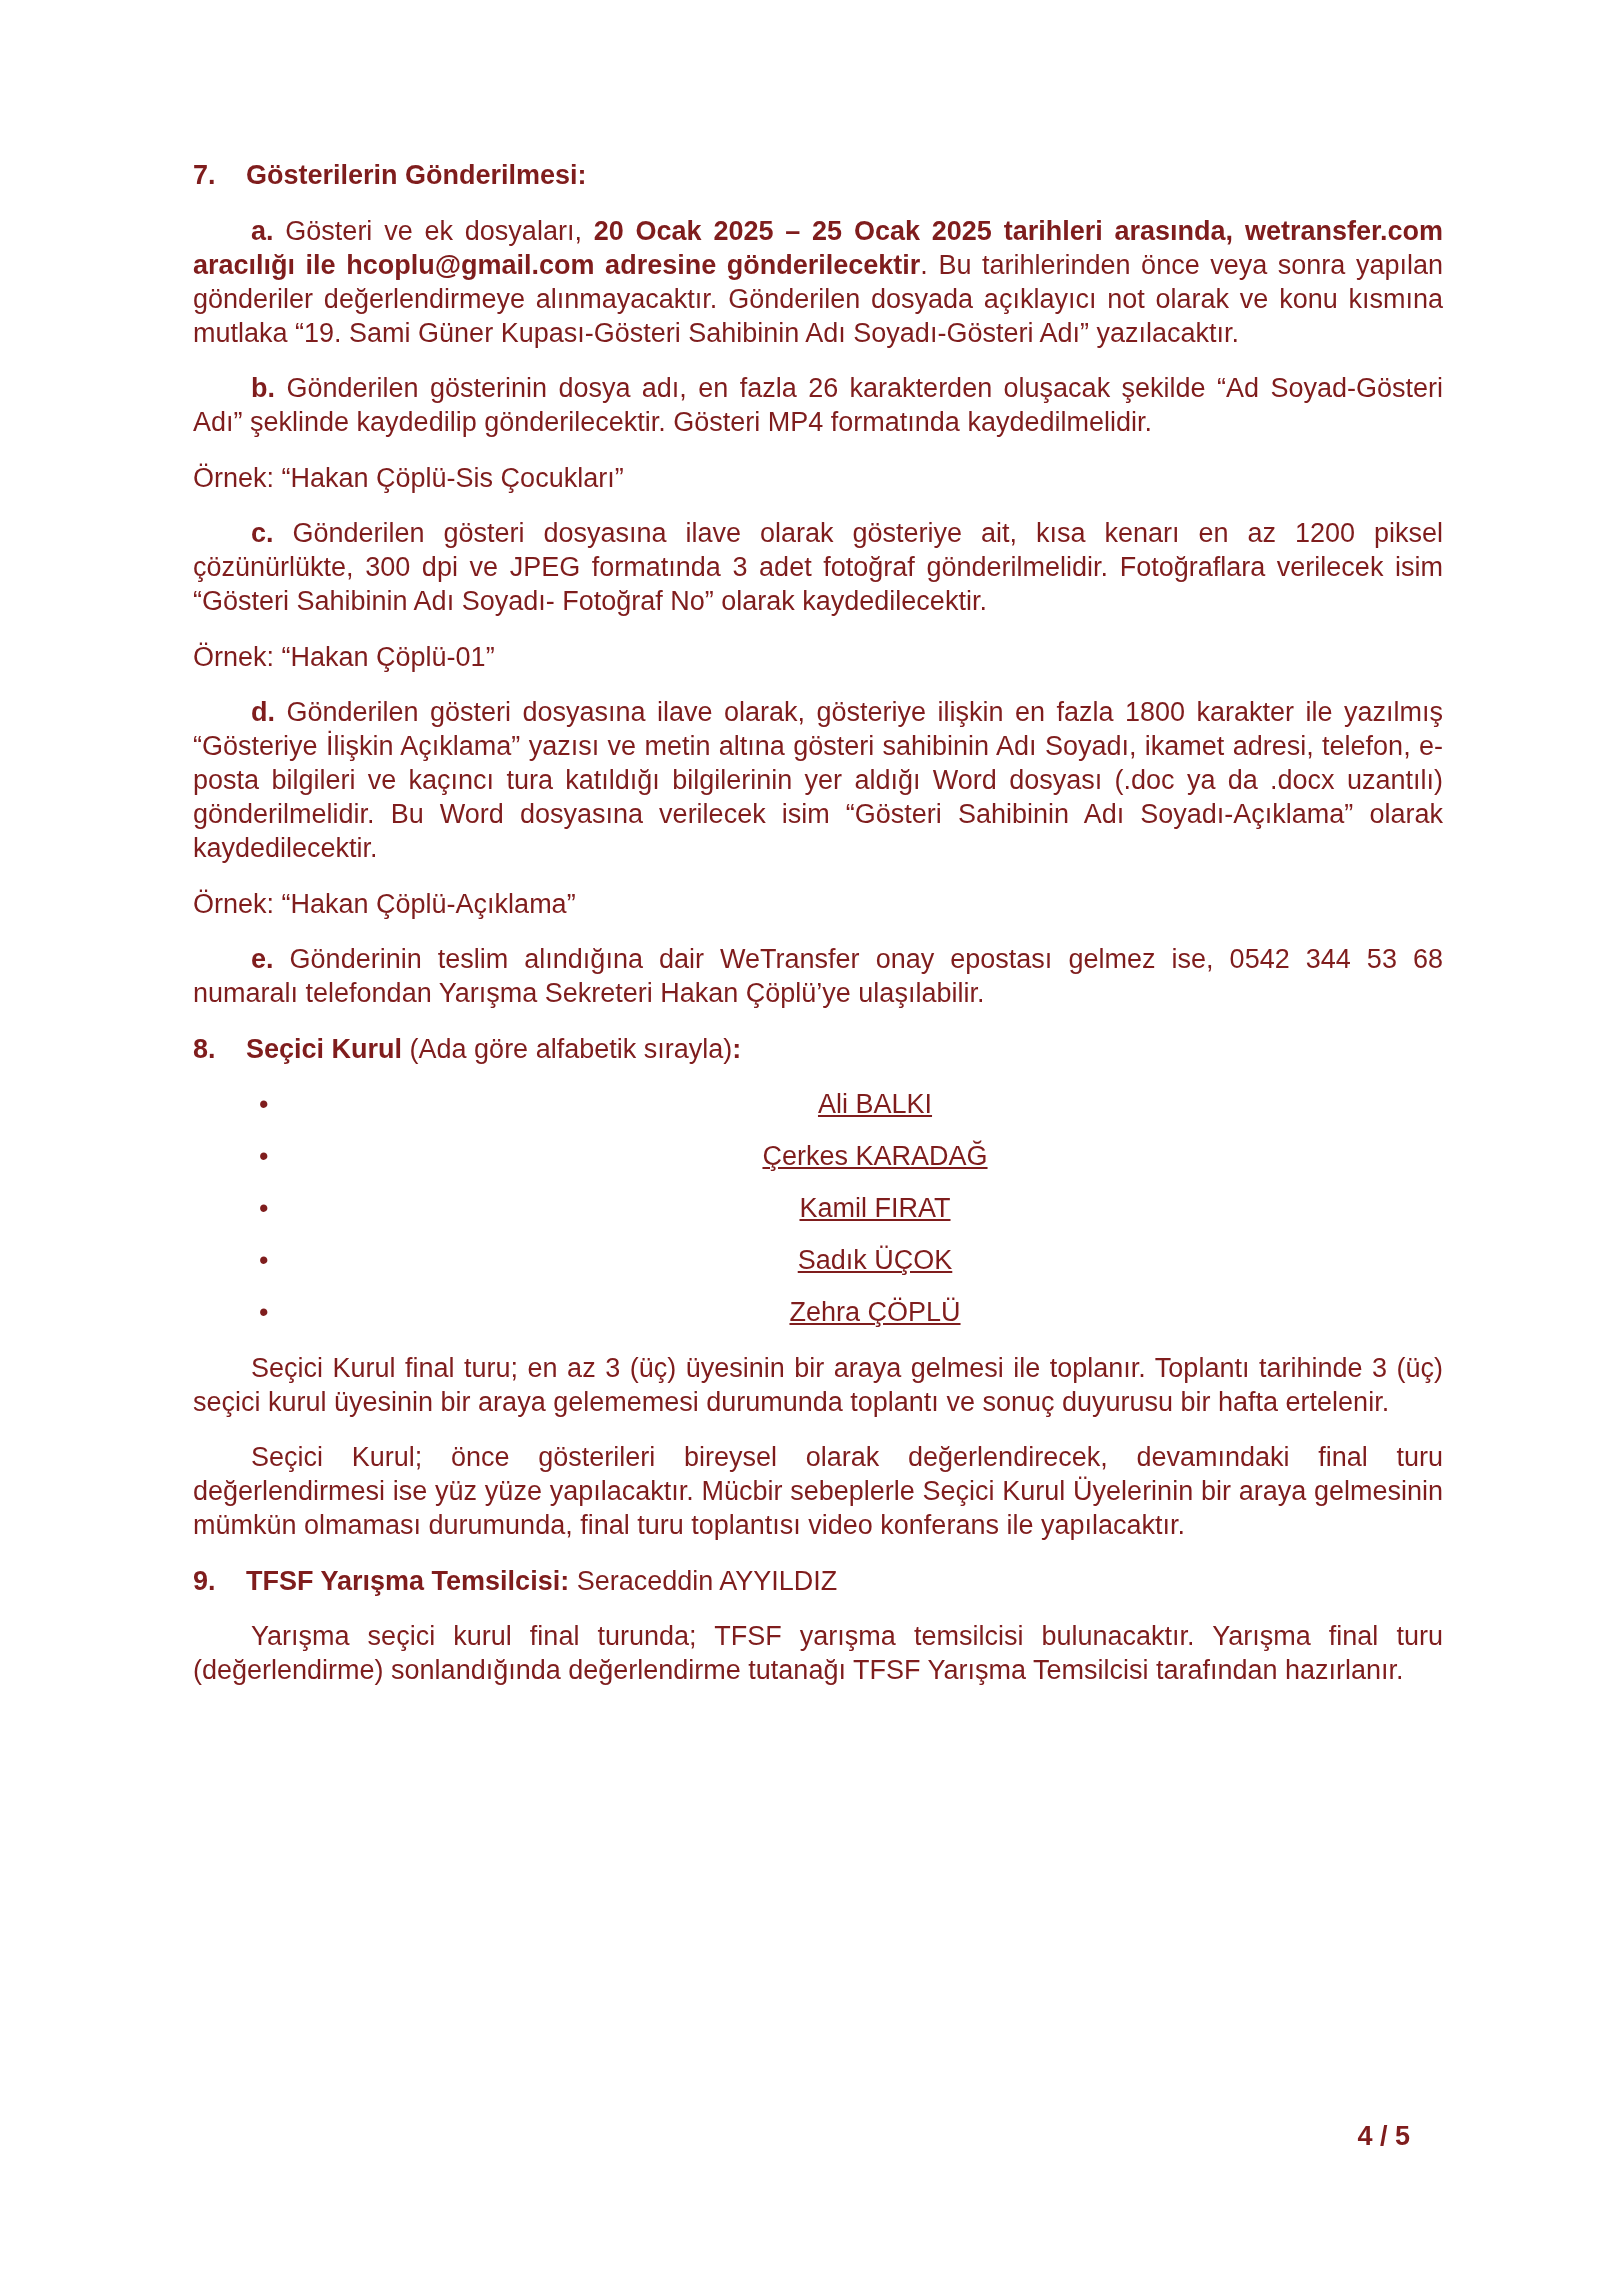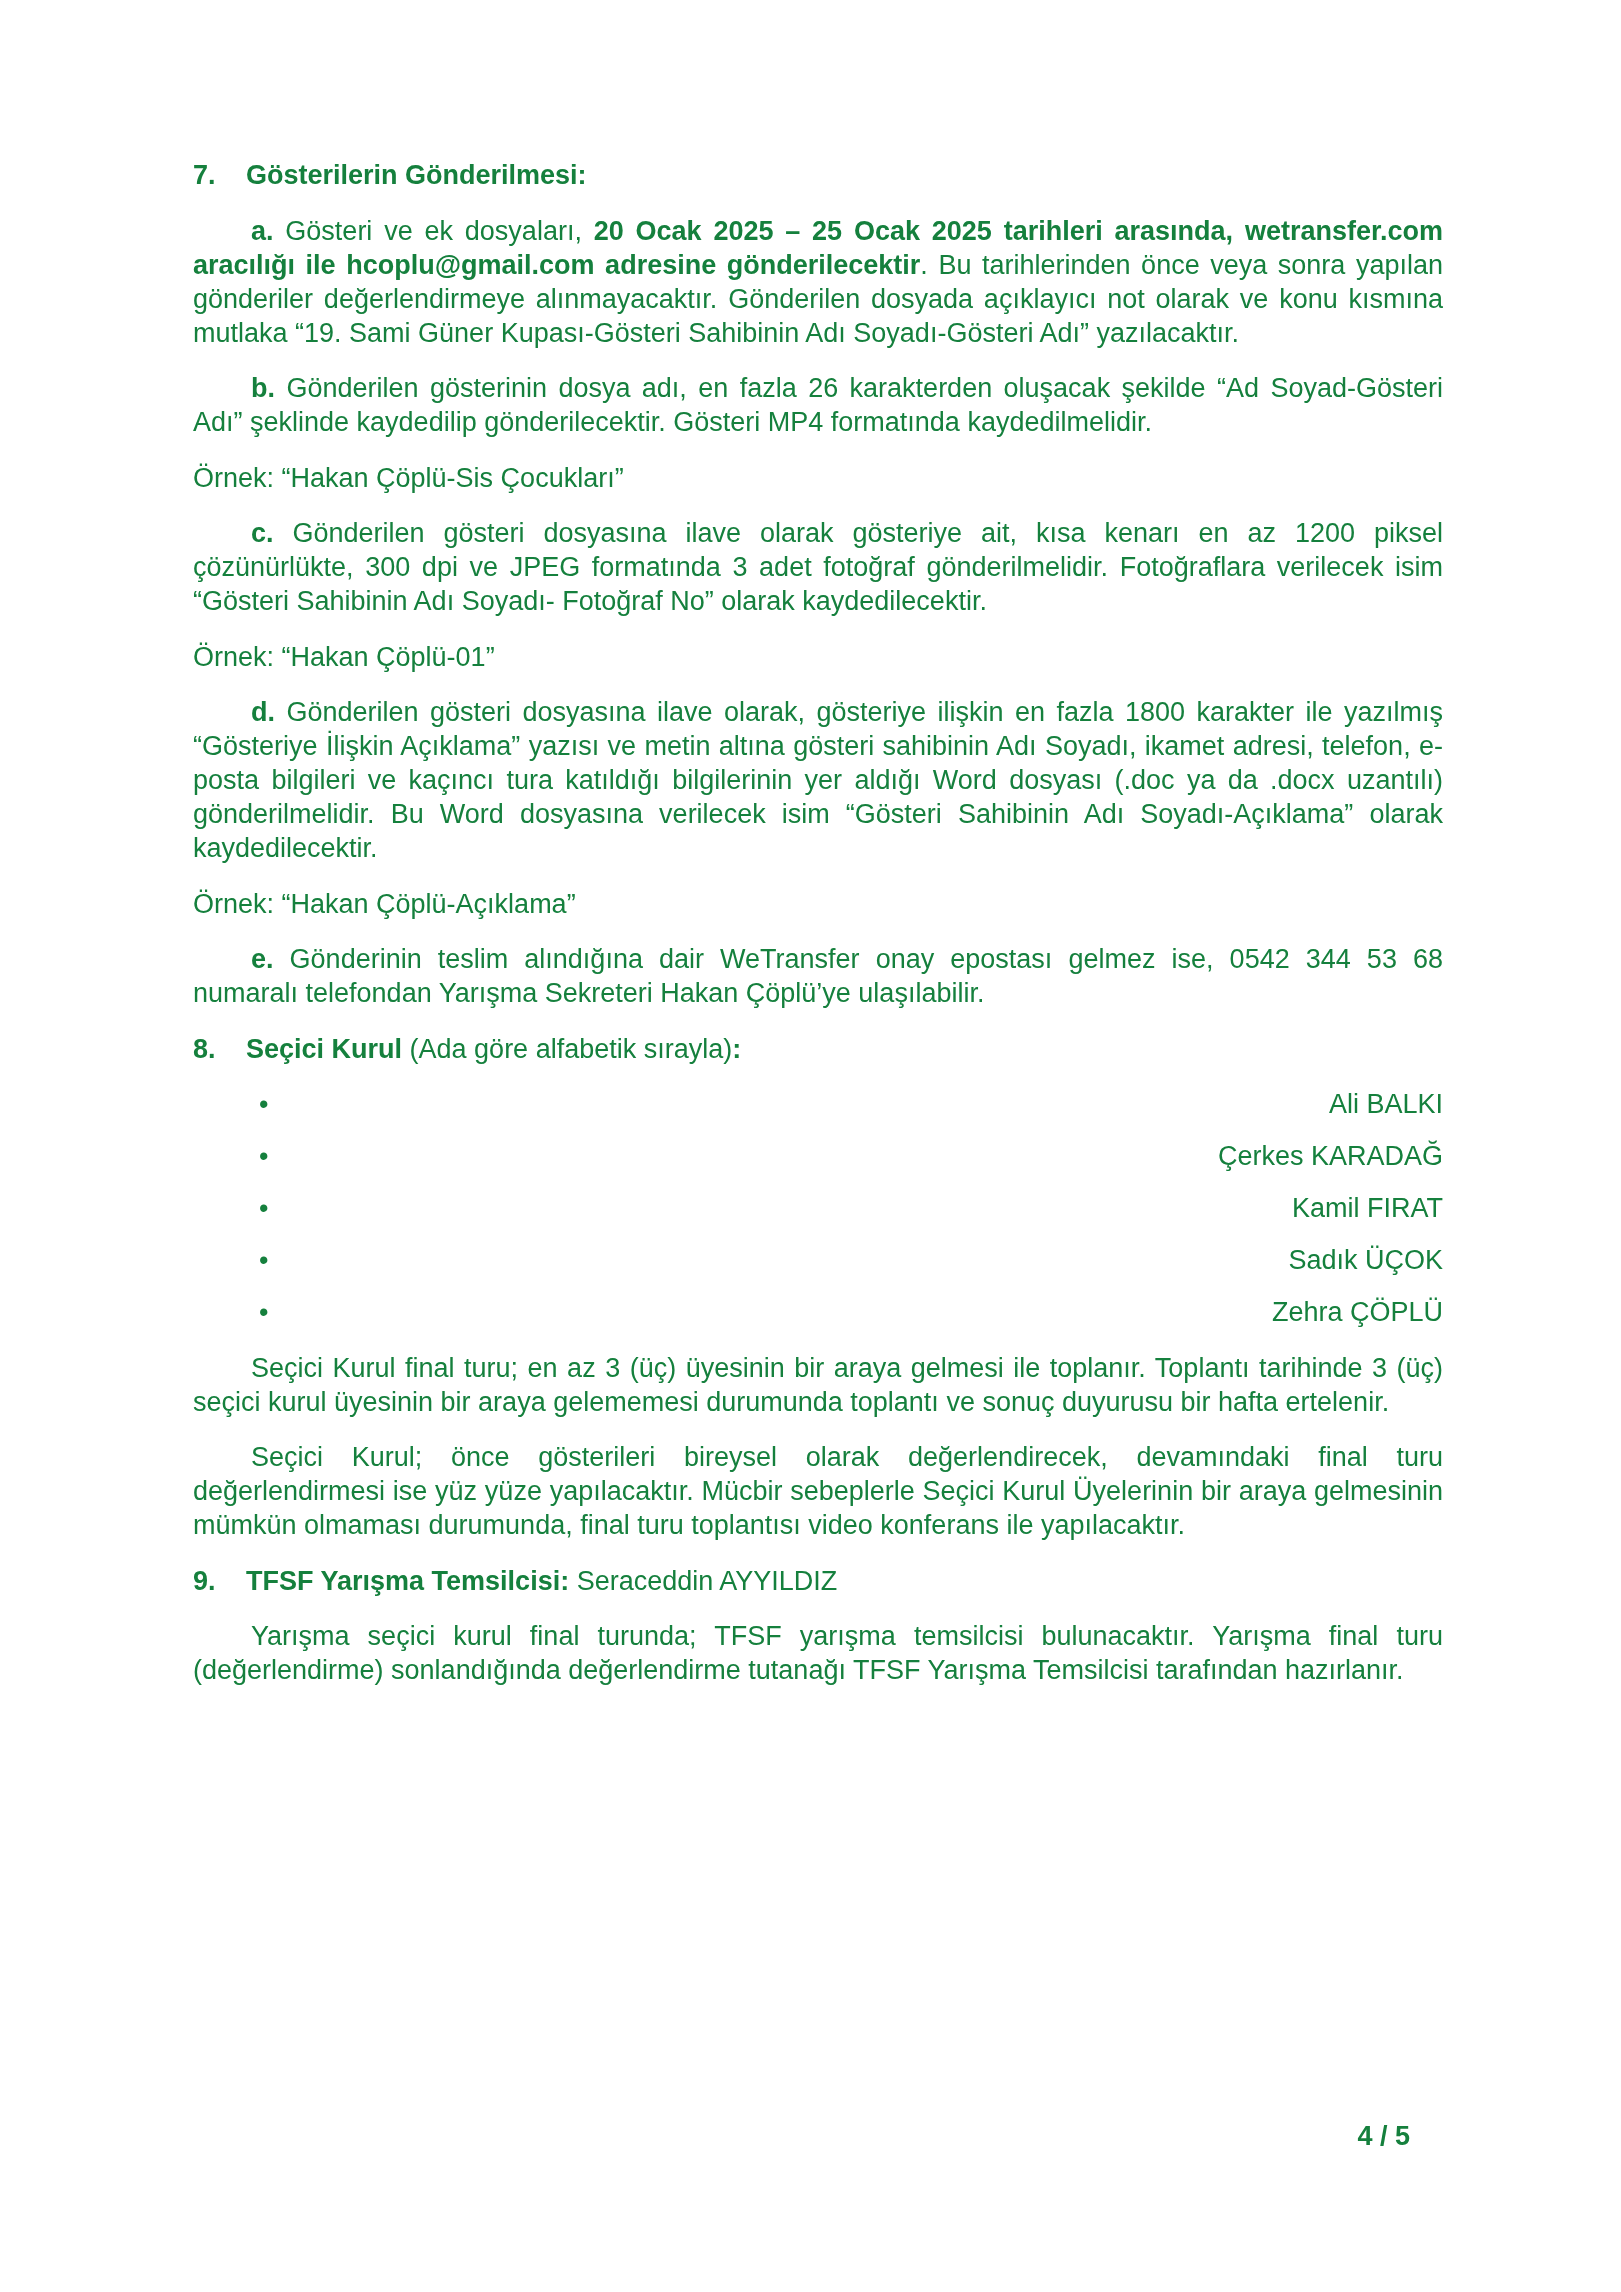--- a/index.html
+++ b/index.html
@@ -1,35 +1,35 @@
 <!DOCTYPE html>
 <html style="font-size:14.3px"><head>
 <meta charset="utf-8">
 <title>Document</title>
 <style>
   html,body{margin:0;padding:0;background:#ffffff;}
   .page{
     position:relative;
     width:1622px;height:2293px;
-    background:#ffffff;color:#15803d;
+    background:#ffffff;color:#7f1d1d;
     font-family:"Liberation Sans", sans-serif;
     font-size:27px;line-height:34px;
     overflow:hidden;
   }
   .content{position:absolute;left:193px;top:158px;width:1250px;}
   .heading{font-weight:bold;margin:0 0 21.5px 0;text-align:left;}
   .heading.sec-top{margin-top:17px;}
   .h-num{display:inline-block;width:53px;}
   p{margin:0 0 21.5px 0;text-align:justify;}
   p.indent{text-indent:58px;}
   p.example{text-align:left;margin:0 0 21.5px 0;}
   b.lead{font-weight:bold;}
   .bold-run{font-weight:bold;}
   ul.jury{list-style:none;margin:0 0 21.5px 0;padding:0;}
-  ul.jury li{position:relative;padding-left:114px;margin:0 0 18px 0;text-align:right;}
+  ul.jury li{position:relative;padding-left:114px;margin:0 0 18px 0;text-align:center;text-decoration:underline;}
   ul.jury li::before{content:"•";position:absolute;left:66px;top:0;}
   .footer{position:absolute;top:2119px;right:212px;font-weight:bold;}
 </style>
 </head>
 <body>
 
 <div class="page">
   <div class="content">
 
     <div class="heading"><span class="h-num">7.</span><span>Gösterilerin Gönderilmesi:</span></div>

